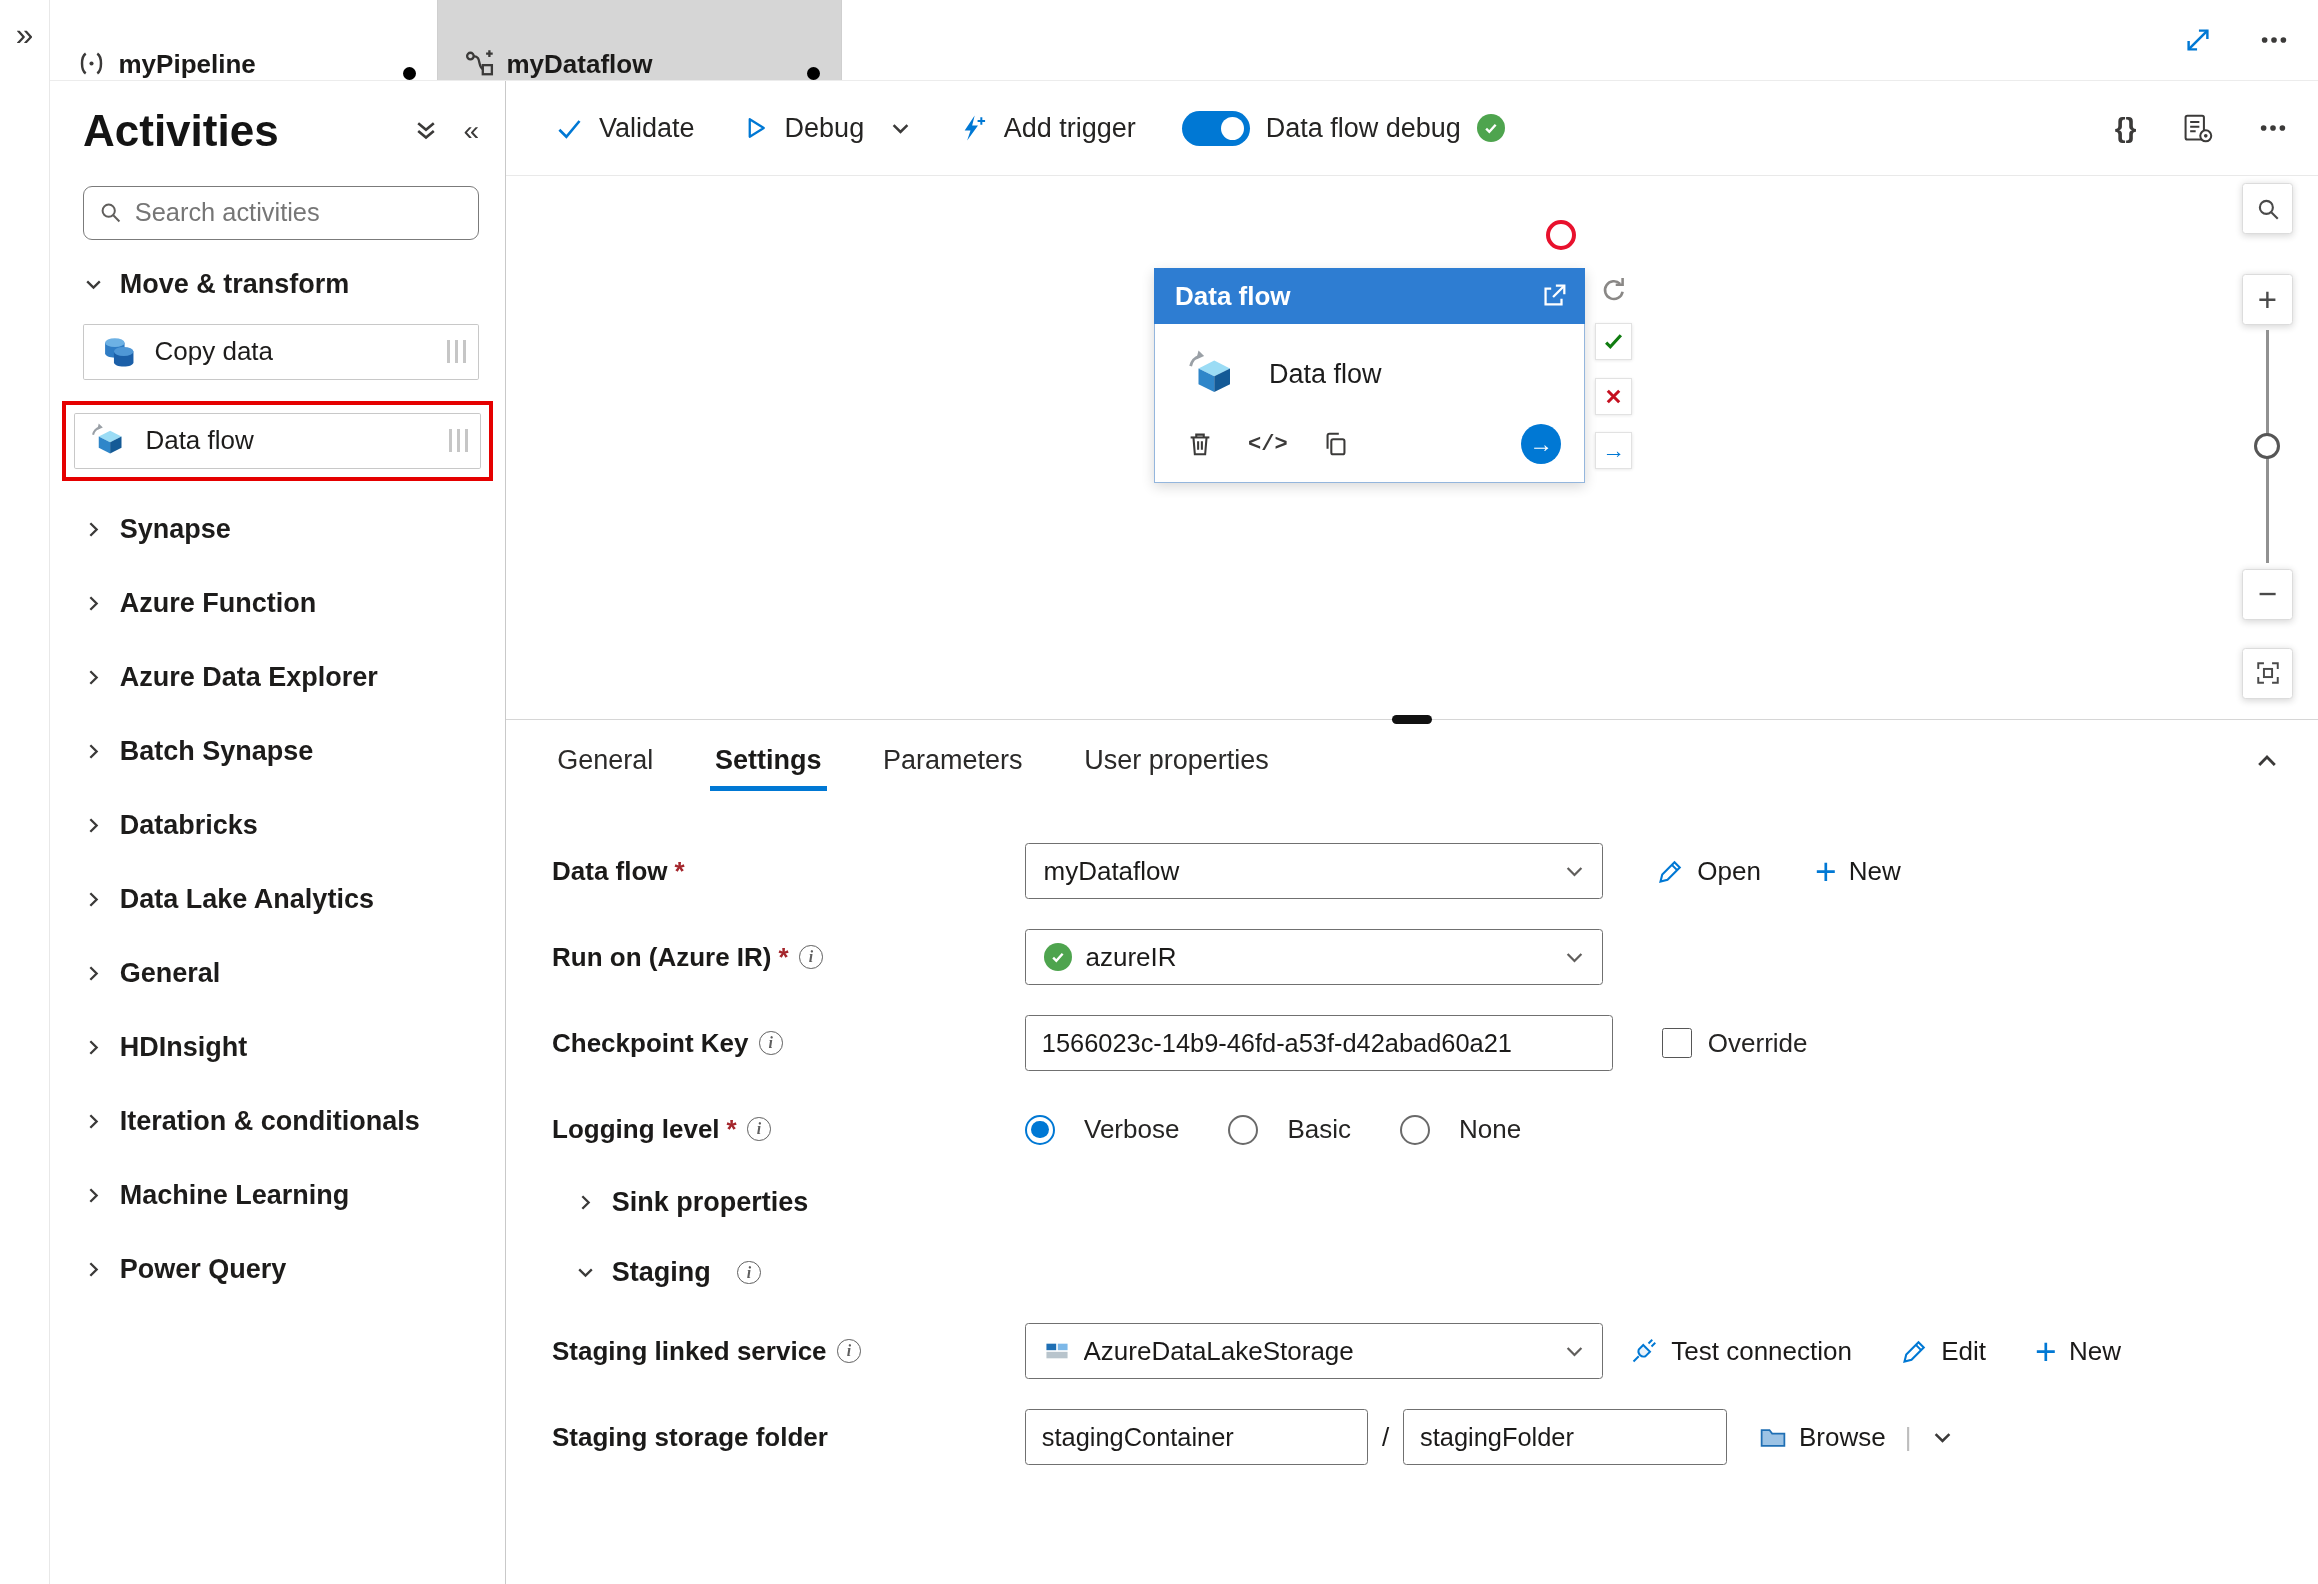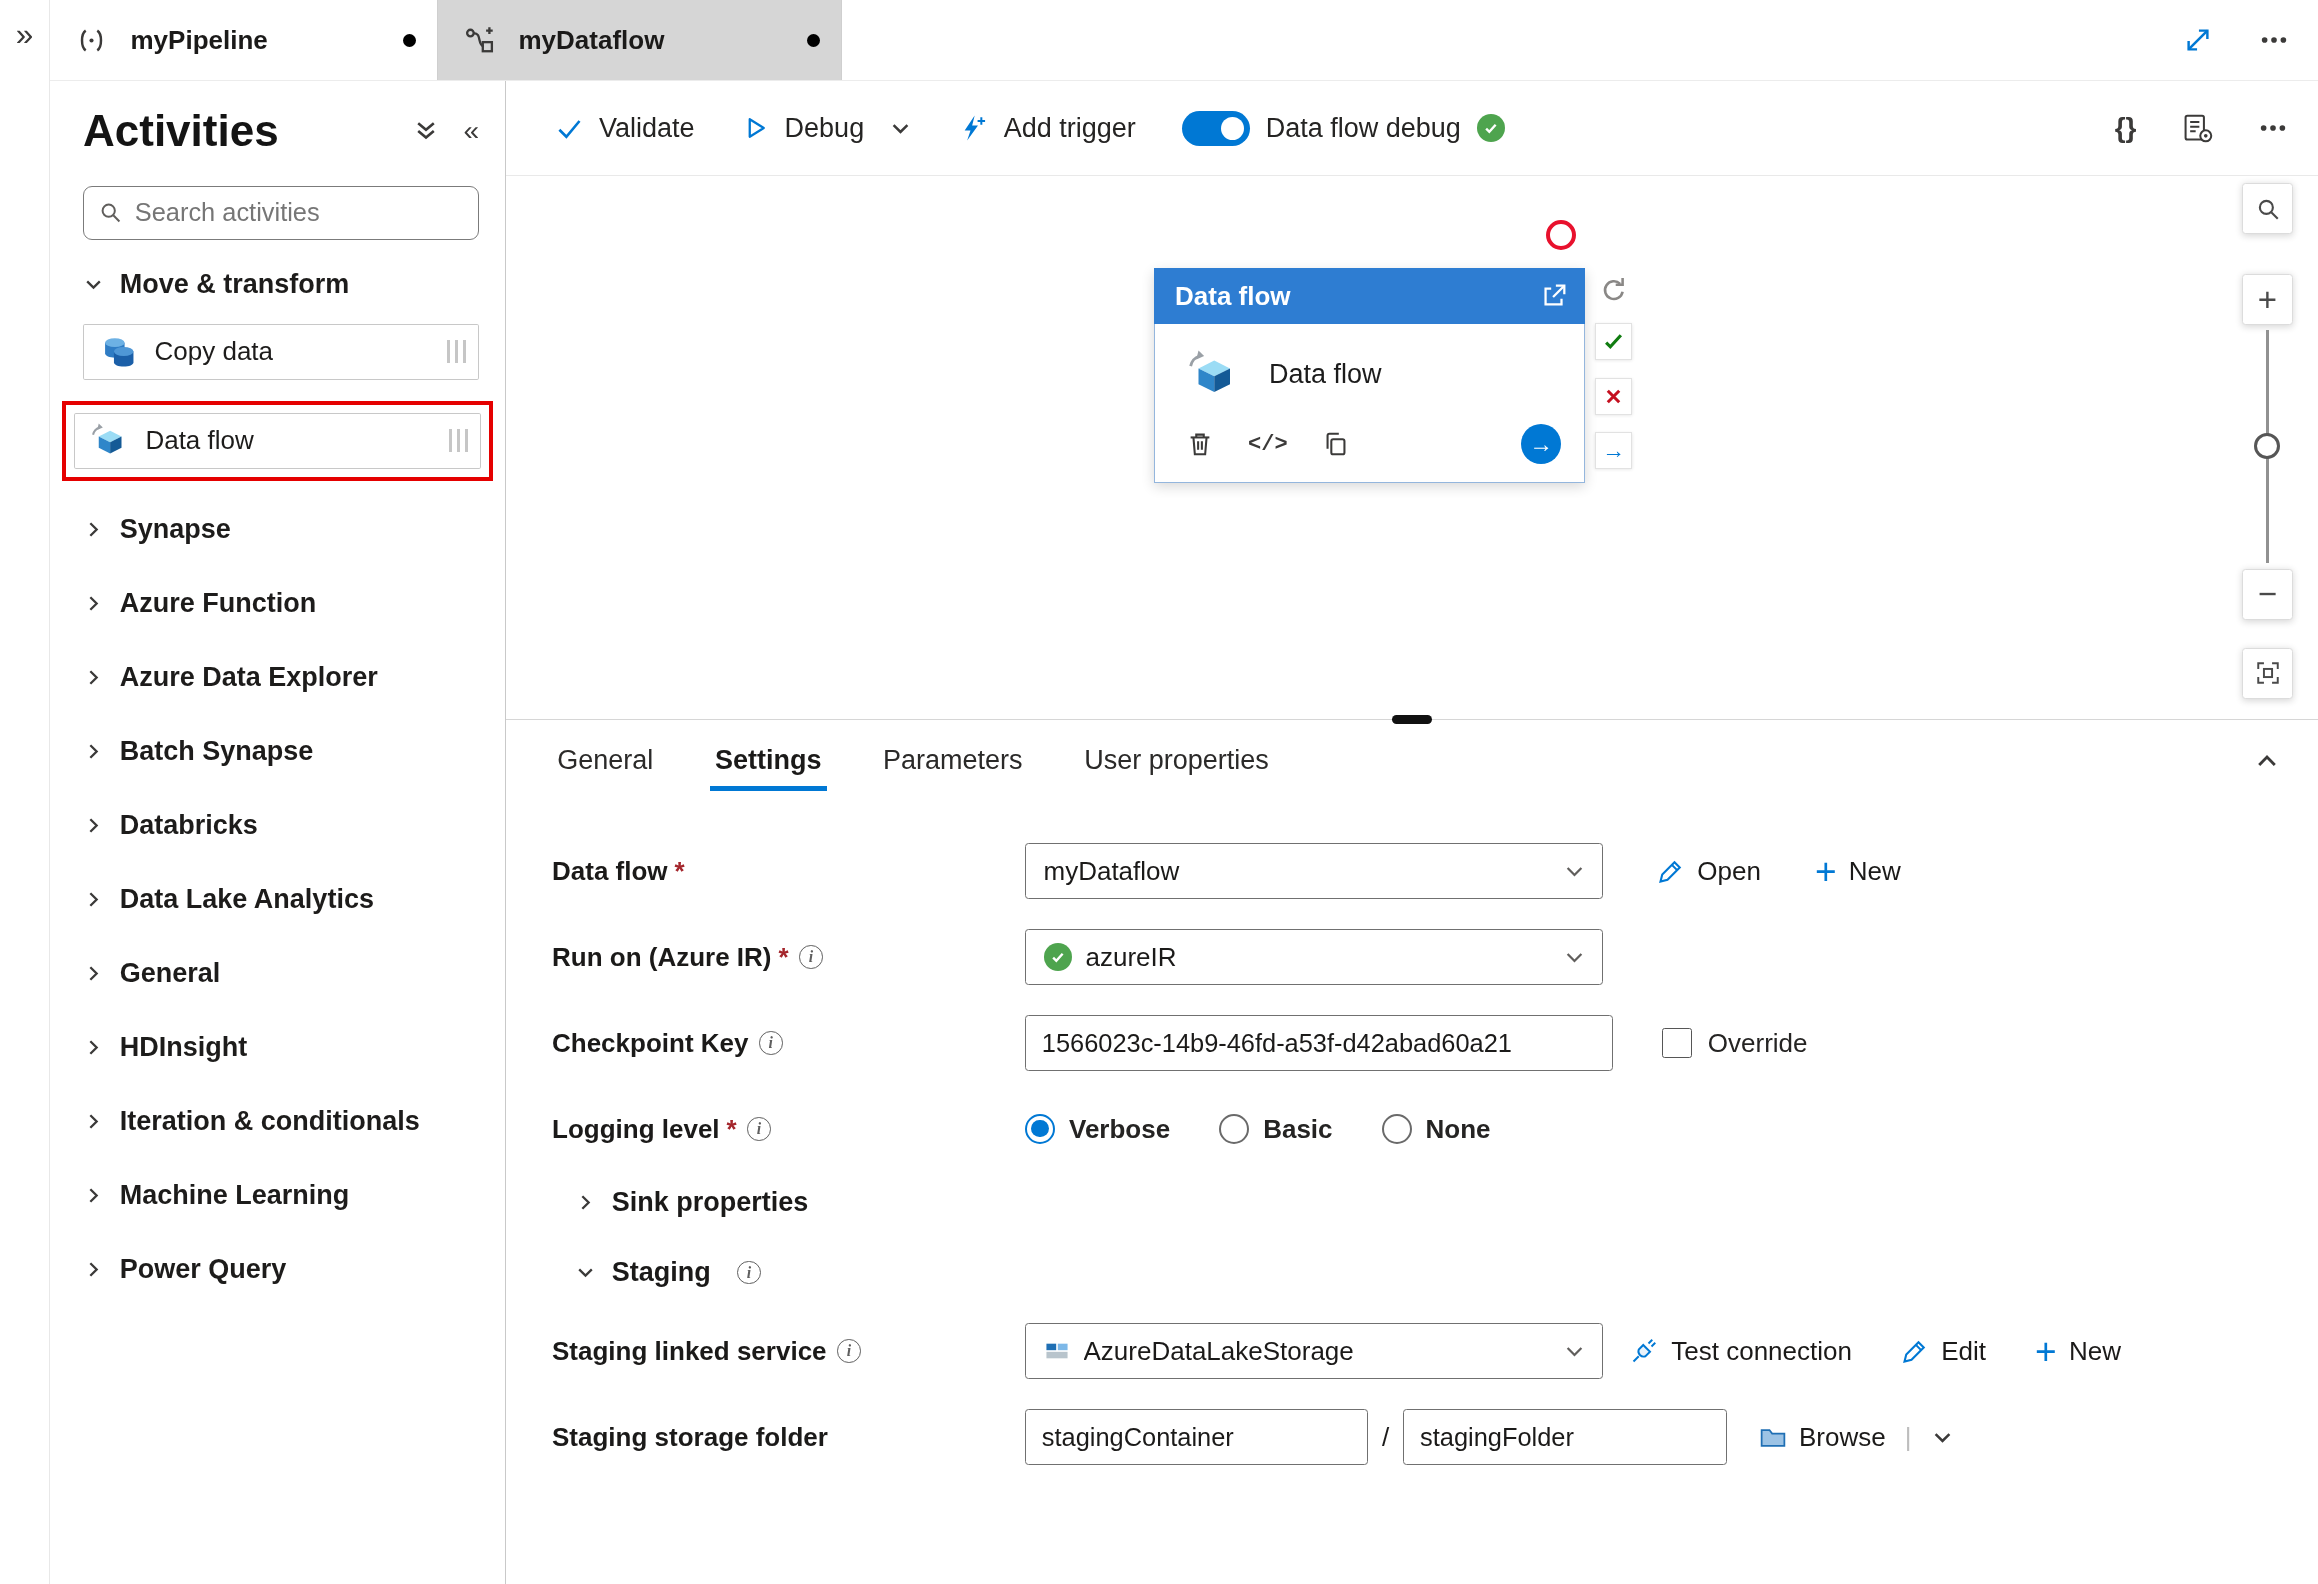--- a/index.html
+++ b/index.html
@@ -7,21 +7,21 @@
   .app { position:relative; width:2319px; height:1584px; background:#fff; color:#252423;
          display:grid; grid-template-columns:50px 456px 1fr; grid-template-rows:81px 1fr; overflow:hidden; }
   svg { display:block; }
 
   
   .rail { grid-row:1/3; grid-column:1; border-right:0.9px solid #e8e8e8; padding-top:15.8px; text-align:center; }
   .rail .gl { font-size:31.5px; color:#3b3a39; cursor:pointer; }
 
   
   .tabbar { grid-row:1; grid-column:2/4; display:flex; align-items:stretch; border-bottom:0.9px solid #ececec; background:#fff; }
-  .tab { display:flex; align-items:center; gap:23px; width:388px; padding:0 21px 0 24.5px; border-right:0.9px solid #cfcfcf; font-size:26px; font-weight:700; color:#1b1a19; cursor:pointer; background:#fff; }
+  .tab { display:flex; align-items:flex-end; gap:11px; width:388px; padding:0 21px 0 24.5px; border-right:0.9px solid #cfcfcf; font-size:26px; font-weight:700; color:#1b1a19; cursor:pointer; background:#fff; }
   .tab.inactive { background:#d6d6d6; width:404px; }
   .dot { width:13px; height:13px; border-radius:50%; background:#000; margin-left:auto; flex:none; }
   .tabbar-right { margin-left:auto; display:flex; align-items:center; gap:46px; padding-right:30px; }
 
   
   .sidebar { grid-row:2; grid-column:2; border-right:0.9px solid #c9c9c9; padding:24.5px 26px 0 33px; overflow:hidden; background:#fff; }
   .sb-head { display:flex; align-items:center; }
   .sb-title { font-size:44px; font-weight:700; color:#141414; }
   .sb-head-icons { margin-left:auto; display:flex; align-items:center; gap:24.5px; }
   .sb-head-icons .gl { font-size:28px; color:#3b3a39; cursor:pointer; }
@@ -87,21 +87,21 @@
   .req { color:#a4262c; margin-left:7px; }
   .info { width:23.6px; height:23.6px; border-radius:50%; border:1.8px solid #5f5f5f; color:#5f5f5f; font-size:15.8px; display:flex; align-items:center; justify-content:center; margin-left:10.5px; font-family:"Liberation Serif","DejaVu Serif",serif; font-style:italic; flex:none; cursor:pointer; }
   .dd { width:578px; height:56px; border:1.3px solid #707070; border-radius:3.5px; display:flex; align-items:center; gap:14px; padding:0 15.8px 0 17.5px; font-size:26px; color:#1b1a19; cursor:pointer; background:#fff; flex:none; }
   .dd .val { flex:1; white-space:nowrap; overflow:hidden; }
   .txt { height:56px; border:1.3px solid #707070; border-radius:3.5px; padding:0 15.8px; font-size:25.4px; color:#1b1a19; font-family:inherit; outline:none; }
   .linkbtn { display:flex; align-items:center; gap:12.3px; font-size:26px; color:#1b1a19; cursor:pointer; white-space:nowrap; }
   .ml62 { margin-left:54px; } .ml56 { margin-left:49px; } .ml30 { margin-left:26px; } .ml36 { margin-left:31.5px; }
   .plus-glyph { color:#0078d4; font-size:37px; font-weight:400; line-height:35px; }
   .checkbox { width:30px; height:30px; border:1.8px solid #565656; border-radius:2.6px; background:#fff; cursor:pointer; flex:none; }
   .cb-group { display:flex; align-items:center; gap:15.8px; margin-left:49px; font-size:26px; }
-  .radio-item { display:flex; align-items:flex-start; gap:14px; margin-right:49px; font-size:26px; cursor:pointer;font-weight:bold; }
+  .radio-item { display:flex; align-items:flex-end; gap:29px; margin-right:49px; font-size:26px; cursor:pointer; }
   .radio { width:30px; height:30px; border-radius:50%; border:2.2px solid #6a6a6a; background:#fff; position:relative; flex:none; }
   .radio.sel { border-color:#0078d4; }
   .radio.sel::after { content:""; position:absolute; inset:4.4px; border-radius:50%; background:#0078d4; }
   .sec-row { display:flex; align-items:center; gap:15.8px; font-size:27px; font-weight:700; color:#1b1a19; margin:20px 0 39px 23px; cursor:pointer; }
   .sec-row.staging { margin-bottom:35px; }
   .slash { margin:0 14px; font-size:26px; color:#1b1a19; }
   .pipe { margin:0 19px; font-size:26px; color:#bdbdbd; }
 </style>
 </head>
 <body>

